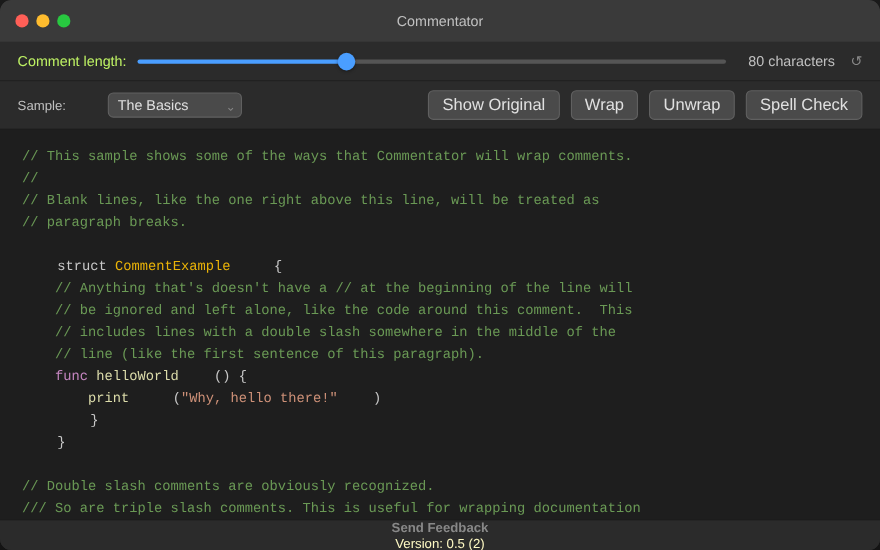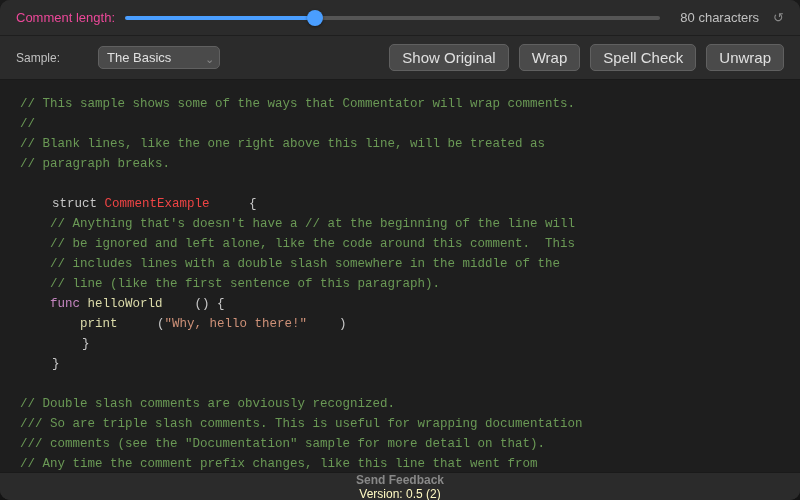--- a/index.html
+++ b/index.html
@@ -68,21 +68,21 @@
       background: #2b2b2b;
       padding: 10px 16px;
       display: flex;
       align-items: center;
       gap: 10px;
       flex-shrink: 0;
       border-bottom: 1px solid #1e1e1e;
     }
 
     .comment-length-label {
-      color: #ec4899;
+      color: #bef264;
       font-size: 13px;
       white-space: nowrap;
     }
 
     .slider-container {
       flex: 1;
       display: flex;
       align-items: center;
     }
 
@@ -199,21 +199,21 @@
       line-height: 1.6;
       white-space: pre;
       overflow-y: auto;
       height: 100%;
     }
 
     .code-content .comment { color: #6a9955; }
     .code-content .keyword { color: #c586c0; }
     .code-content .func-name { color: #dcdcaa; }
     .code-content .string { color: #ce9178; }
-    .code-content .type-name { color: #ef4444; }
+    .code-content .type-name { color: #eab308; }
     .code-content .normal { color: #c8c8c8; margin-left: 32px; }
 
     
     .statusbar {
       background: #2b2b2b;
       height: 28px;
       display: flex;
       align-items: center;
       justify-content: space-between;
       padding: 0 16px;
@@ -232,20 +232,28 @@
     .status-version {
       color: #fef9c3;
       font-size: 12px;
     }
   </style>
 </head>
 <body>
 
 <div class="window">
 
+  <div class="titlebar">
+    <div class="traffic-lights">
+      <div class="traffic-light close"></div>
+      <div class="traffic-light minimize"></div>
+      <div class="traffic-light maximize"></div>
+    </div>
+    <span class="titlebar-title">Commentator</span>
+  </div>
 
   <div class="toolbar">
     <span class="comment-length-label">Comment length:</span>
     <div class="slider-container">
       <input type="range" class="slider" min="0" max="100" value="35" style="">
     </div>
     <span class="char-count">80 characters</span>
     <span class="refresh-icon">↺</span>
   </div>
 
@@ -254,22 +262,22 @@
     <div class="select-wrapper">
       <select class="sample-select">
         <option>The Basics</option>
         <option>Documentation</option>
         <option>Edge Cases</option>
       </select>
     </div>
     <div class="spacer"></div>
     <button class="toolbar-btn">Show Original</button>
     <button class="toolbar-btn">Wrap</button>
+    <button class="toolbar-btn">Unwrap</button>
     <button class="toolbar-btn">Spell Check</button>
-    <button class="toolbar-btn">Unwrap</button>
   </div>
 
   <div class="code-area">
     <div class="code-content"><span class="comment">// This sample shows some of the ways that Commentator will wrap comments.
 //
 // Blank lines, like the one right above this line, will be treated as
 // paragraph breaks.</span>
 
 <span class="normal">struct </span><span class="type-name">CommentExample</span><span class="normal"> {</span>
 <span class="comment">    // Anything that's doesn't have a // at the beginning of the line will

